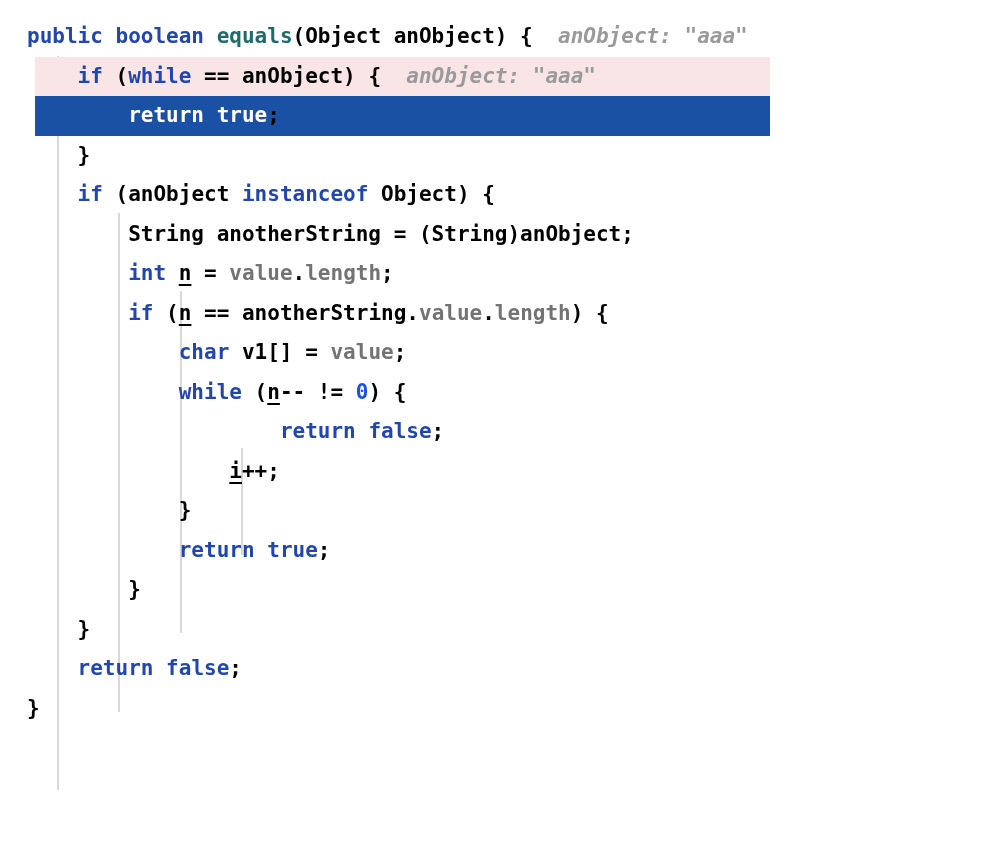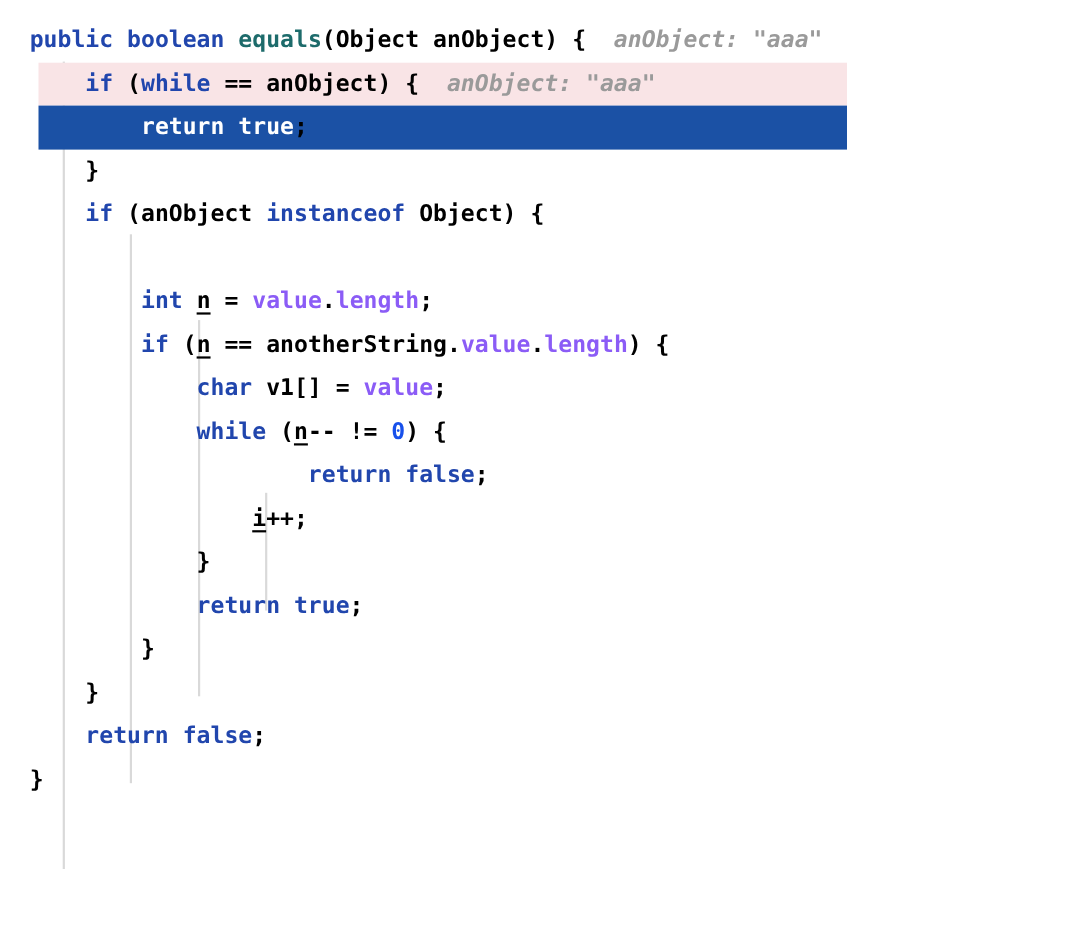--- a/index.html
+++ b/index.html
@@ -57,21 +57,21 @@
   .line.selected .hl  { background: #1b51a5; }
   .line.selected .code { color: #ffffff; }
   .line.selected .kw,
   .line.selected .num,
   .line.selected .field,
   .line.selected .method { color: #ffffff; }
 
   
   .kw      { color: #2146ad; }
   .method  { color: #1d6b6b; }
-  .field   { color: #8b5cf6; }
+  .field   { color: #737373; }
   .num     { color: #1750eb; }
   .ident   { color: #000000; }
   .local   { color: #000000; text-decoration: underline; text-underline-offset: 4px; }
   .hint    {
     color: #9a9a9a;
     font-style: italic;
     font-weight: 700;
   }
 </style>
 </head>
@@ -83,21 +83,21 @@
       <div class="guide" style="left: 118px; top: 213px; height: 499px;"></div>
       <div class="guide" style="left: 180px; top: 291px; height: 342px;"></div>
       <div class="guide" style="left: 241px; top: 448px; height: 107px;"></div>
     </div>
   <div class="lines">
       <div class="line"><span class="code"><span></span><span class="kw">public</span><span class="ident"> </span><span class="kw">boolean</span><span class="ident"> </span><span class="method">equals</span><span class="ident">(Object anObject) {</span><span class="hint">  anObject: "aaa"</span></span></div>
       <div class="line exec-point"><div class="hl"></div><span class="code"><span>    </span><span class="kw">if</span><span class="ident"> (</span><span class="kw">while</span><span class="ident"> == anObject) {</span><span class="hint">  anObject: "aaa"</span></span></div>
       <div class="line selected"><div class="hl"></div><span class="code"><span>        </span><span class="kw">return</span><span class="ident"> </span><span class="kw">true</span><span class="ident">;</span></span></div>
       <div class="line"><span class="code"><span>    </span><span class="ident">}</span></span></div>
       <div class="line"><span class="code"><span>    </span><span class="kw">if</span><span class="ident"> (anObject </span><span class="kw">instanceof</span><span class="ident"> Object) {</span></span></div>
-      <div class="line"><span class="code"><span>        </span></span></div>
+      <div class="line"><span class="code"><span>        </span><span class="ident">String anotherString = (String)anObject;</span></span></div>
       <div class="line"><span class="code"><span>        </span><span class="kw">int</span><span class="ident"> </span><span class="local">n</span><span class="ident"> = </span><span class="field">value</span><span class="ident">.</span><span class="field">length</span><span class="ident">;</span></span></div>
       <div class="line"><span class="code"><span>        </span><span class="kw">if</span><span class="ident"> (</span><span class="local">n</span><span class="ident"> == anotherString.</span><span class="field">value</span><span class="ident">.</span><span class="field">length</span><span class="ident">) {</span></span></div>
       <div class="line"><span class="code"><span>            </span><span class="kw">char</span><span class="ident"> v1[] = </span><span class="field">value</span><span class="ident">;</span></span></div>
       <div class="line"><span class="code"><span>            </span><span class="kw">while</span><span class="ident"> (</span><span class="local">n</span><span class="ident">-- != </span><span class="num">0</span><span class="ident">) {</span></span></div>
       <div class="line"><span class="code"><span>                    </span><span class="kw">return</span><span class="ident"> </span><span class="kw">false</span><span class="ident">;</span></span></div>
       <div class="line"><span class="code"><span>                </span><span class="local">i</span><span class="ident">++;</span></span></div>
       <div class="line"><span class="code"><span>            </span><span class="ident">}</span></span></div>
       <div class="line"><span class="code"><span>            </span><span class="kw">return</span><span class="ident"> </span><span class="kw">true</span><span class="ident">;</span></span></div>
       <div class="line"><span class="code"><span>        </span><span class="ident">}</span></span></div>
       <div class="line"><span class="code"><span>    </span><span class="ident">}</span></span></div>

